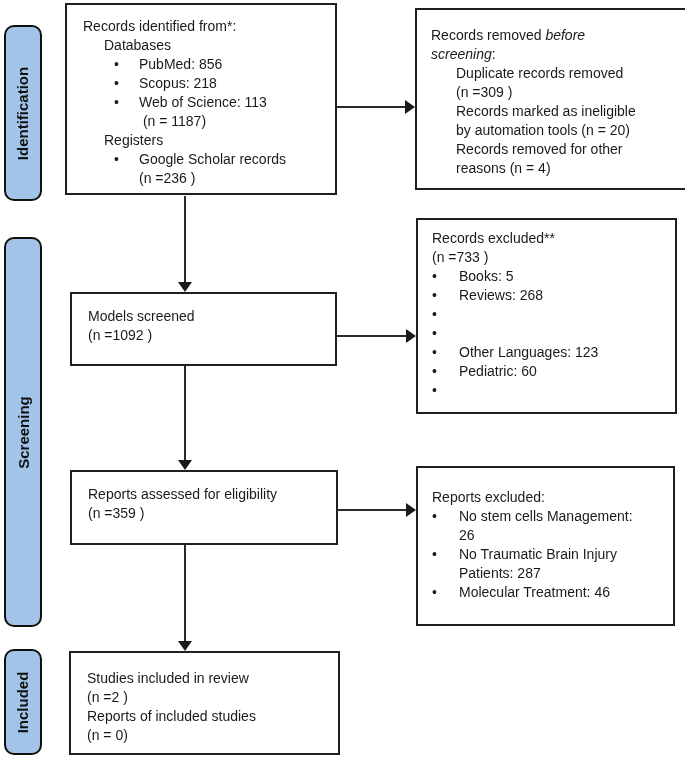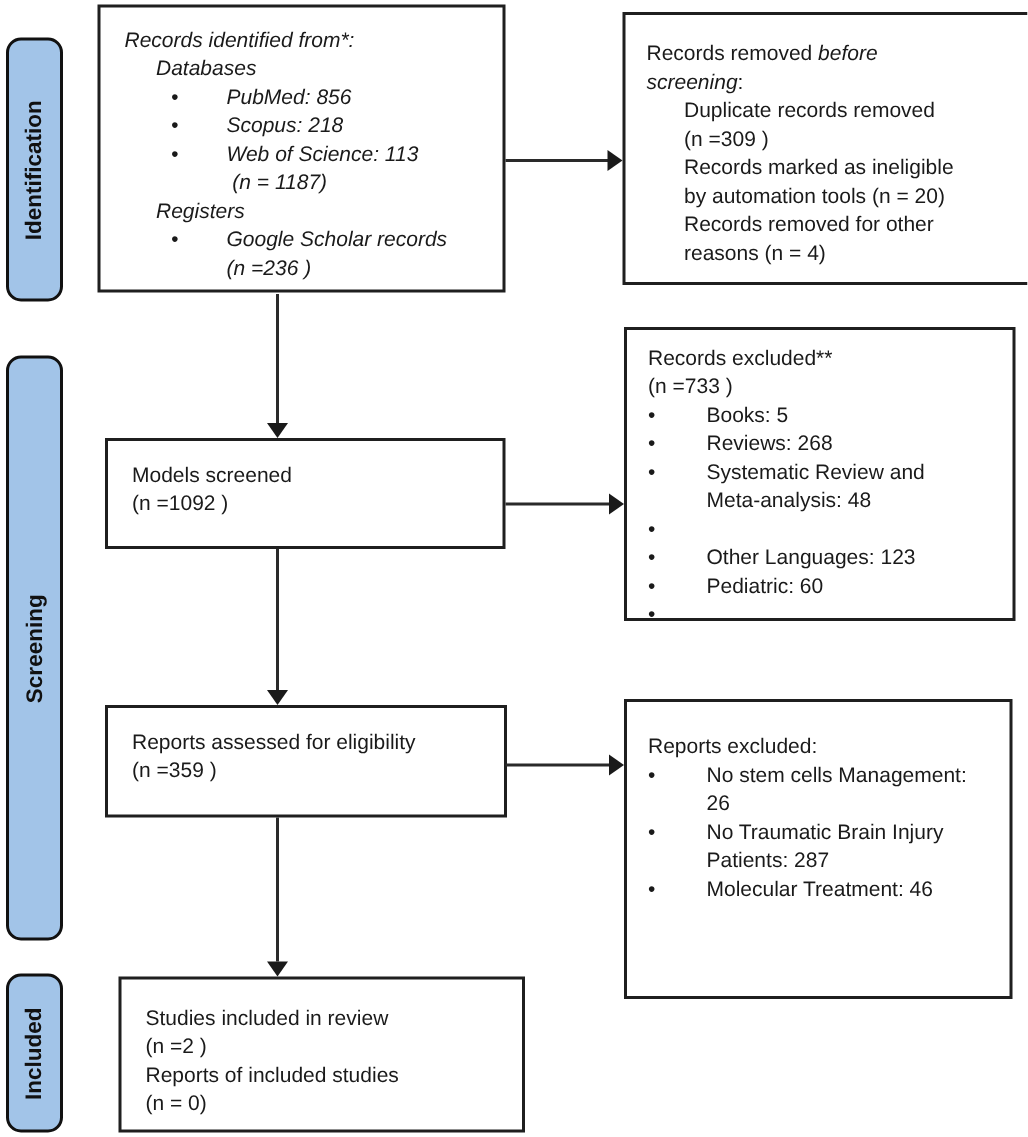--- a/index.html
+++ b/index.html
@@ -41,37 +41,37 @@
   .stage-identification { top: 25px;  height: 176px; }
   .stage-screening      { top: 237px; height: 390px; }
   .stage-included       { top: 649px; height: 106px; }
 
   
   .fbox {
     position: absolute;
     background: #ffffff;
     border: 2px solid #1f1f1f;
   }
-  .b1 { left: 65px;  top: 3px;   width: 272px; height: 192px; padding: 12px 6px 0 16px; font-style: italic; }
+  .b1 { left: 65px;  top: 3px;   width: 272px; height: 192px; padding: 12px 6px 0 16px; }
   .b2 { left: 415px; top: 8px;   width: 316px; height: 182px; padding: 16px 4px 0 14px; }
   .b3 { left: 70px;  top: 292px; width: 267px; height: 74px;  padding: 13px 6px 0 16px; }
   .b4 { left: 416px; top: 218px; width: 261px; height: 196px; padding: 9px 2px 0 14px; }
   .b5 { left: 70px;  top: 470px; width: 268px; height: 75px;  padding: 13px 6px 0 16px; }
-  .b6 { left: 416px; top: 466px; width: 259px; height: 200px; padding: 20px 2px 0 14px; }
-  .b7 { left: 79px;  top: 651px; width: 271px; height: 104px; padding: 16px 6px 0 16px; }
+  .b6 { left: 416px; top: 466px; width: 259px; height: 160px; padding: 20px 2px 0 14px; }
+  .b7 { left: 69px;  top: 651px; width: 271px; height: 104px; padding: 16px 6px 0 16px; }
 
   .pre { white-space: pre-wrap; }
   .indent1 { margin-left: 21px; }
   .indent-items { margin-left: 25px; }
 
   .bullet-row { display: flex; align-items: flex-start; }
   .bullet-row .marker { flex: none; text-align: left; }
   .m-wide   { margin-left: 31px; width: 25px; }  
   .m-narrow { margin-left: 0;    width: 27px; }  
-  .bullet-row .btext { flex: 1 1 auto; margin-left: 12px; }
+  .bullet-row .btext { flex: 1 1 auto; }
 
   .italic { font-style: italic; }
 
   
   .line { position: absolute; background: #2a2a2a; }
   .vline { width: 2px; }
   .hline { height: 2px; }
   .head { position: absolute; width: 0; height: 0; }
   .head-down {
     border-left: 7px solid transparent;
@@ -145,22 +145,20 @@
     <div class="bullet-row">
       <span class="marker m-narrow">•</span>
       <span class="btext pre">Books: 5</span>
     </div>
     <div class="bullet-row">
       <span class="marker m-narrow">•</span>
       <span class="btext pre">Reviews: 268</span>
     </div>
     <div class="bullet-row">
       <span class="marker m-narrow">•</span>
-      <span class="btext pre">Systematic Review and
-Meta-analysis: 48</span>
     </div>
     <div class="bullet-row">
       <span class="marker m-narrow">•</span>
     </div>
     <div class="bullet-row">
       <span class="marker m-narrow">•</span>
       <span class="btext pre">Other Languages: 123</span>
     </div>
     <div class="bullet-row">
       <span class="marker m-narrow">•</span>

